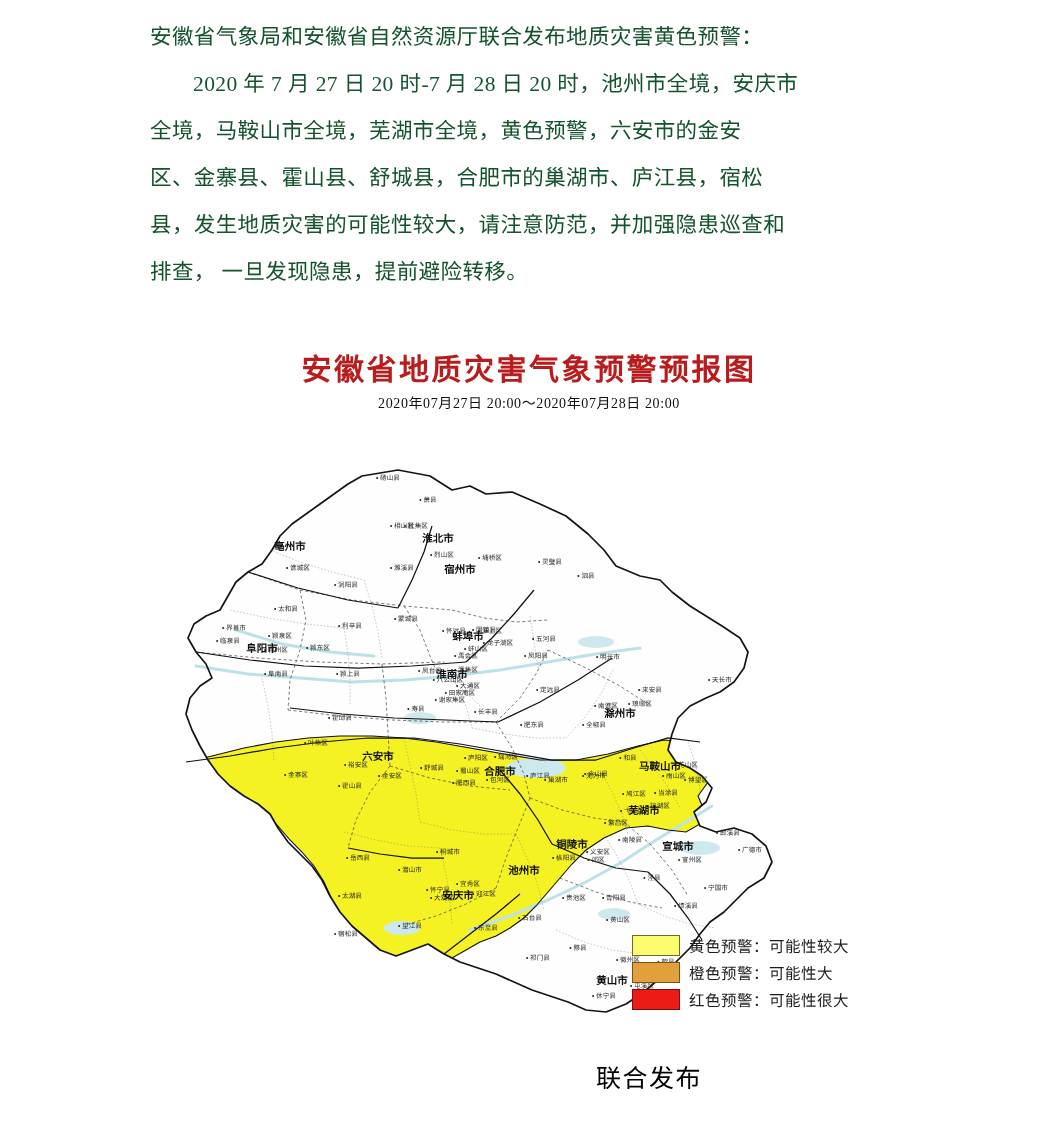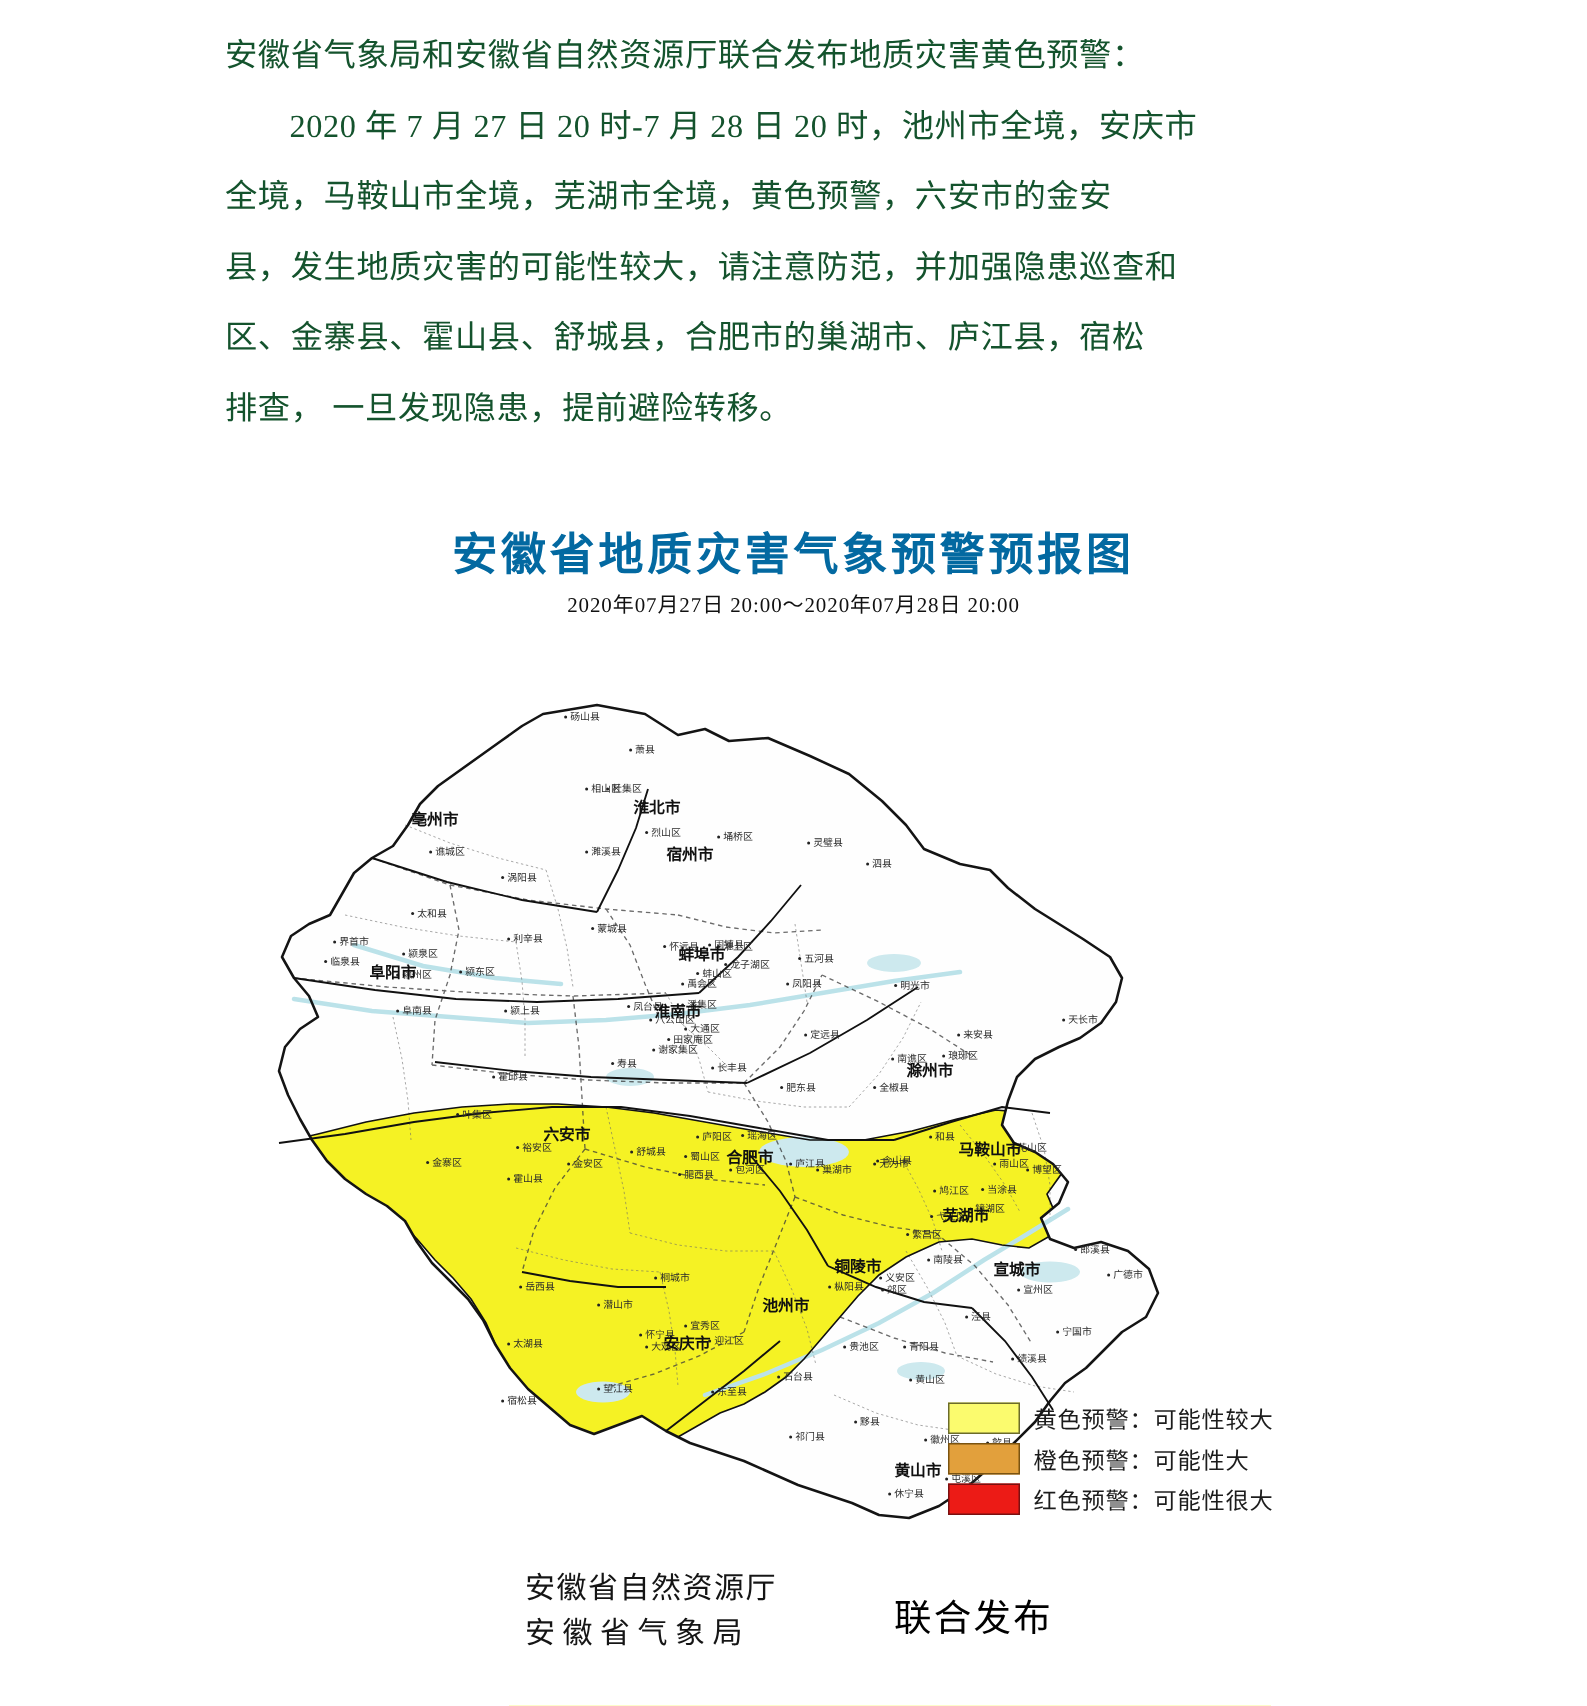--- a/index.html
+++ b/index.html
@@ -17,21 +17,21 @@
     text-align:justify;text-justify:inter-ideograph;
   }
   .announce p{margin:0;}
   .announce .indent{text-indent:2em;}
 
   
   .map-title{
     position:absolute;left:0;top:345px;width:1058px;
     text-align:center;
     font-family:"DejaVu Sans","Liberation Sans",sans-serif;
-    font-weight:bold;font-size:30px;letter-spacing:2.5px;color:#0369a1;
+    font-weight:bold;font-size:30px;letter-spacing:2.5px;color:#b91c1c;
   }
   .map-subtitle{
     position:absolute;left:0;top:392px;width:1058px;
     text-align:center;
     font-family:"Liberation Serif","DejaVu Serif",serif;
     font-size:14px;letter-spacing:0.6px;color:#111;
   }
 
   
   #map-wrap{
@@ -79,22 +79,22 @@
   text.county{font-size:6.6px;fill:#2b2b2b;}
   .dot{fill:#222;}
 </style>
 </head>
 <body>
 
 <div class="announce">
   <p>安徽省气象局和安徽省自然资源厅联合发布地质灾害黄色预警：</p>
   <p class="indent">2020 年 7 月 27 日 20 时-7 月 28 日 20 时，池州市全境，安庆市</p>
   <p>全境，马鞍山市全境，芜湖市全境，黄色预警，六安市的金安</p>
+  <p>区、金寨县、霍山县、舒城县，合肥市的巢湖市、庐江县，宿松</p>
   <p>县，发生地质灾害的可能性较大，请注意防范，并加强隐患巡查和</p>
-  <p>区、金寨县、霍山县、舒城县，合肥市的巢湖市、庐江县，宿松</p>
   <p>排查，  一旦发现隐患，提前避险转移。</p>
 </div>
 
 <div class="map-title">安徽省地质灾害气象预警预报图</div>
 <div class="map-subtitle">2020年07月27日  20:00～2020年07月28日  20:00</div>
 
 <div id="map-wrap">
 <svg id="map-svg" viewBox="0 0 1058 600" xmlns="http://www.w3.org/2000/svg">
 
   <defs>
@@ -722,18 +722,14 @@
       <div class="legend-label">橙色预警：可能性大</div>
     </div>
     <div class="legend-row">
       <div class="legend-swatch red" style="background: rgb(236, 27, 22);"></div>
       <div class="legend-label">红色预警：可能性很大</div>
     </div>
   </div>
 </div>
 
 <div class="footer">
-  <div class="footer-issuers">
-    <div>安徽省自然资源厅</div>
-    <div>安徽省气象局</div>
-  </div>
   <div class="footer-joint">联合发布</div>
 </div>
 
 </body></html>

